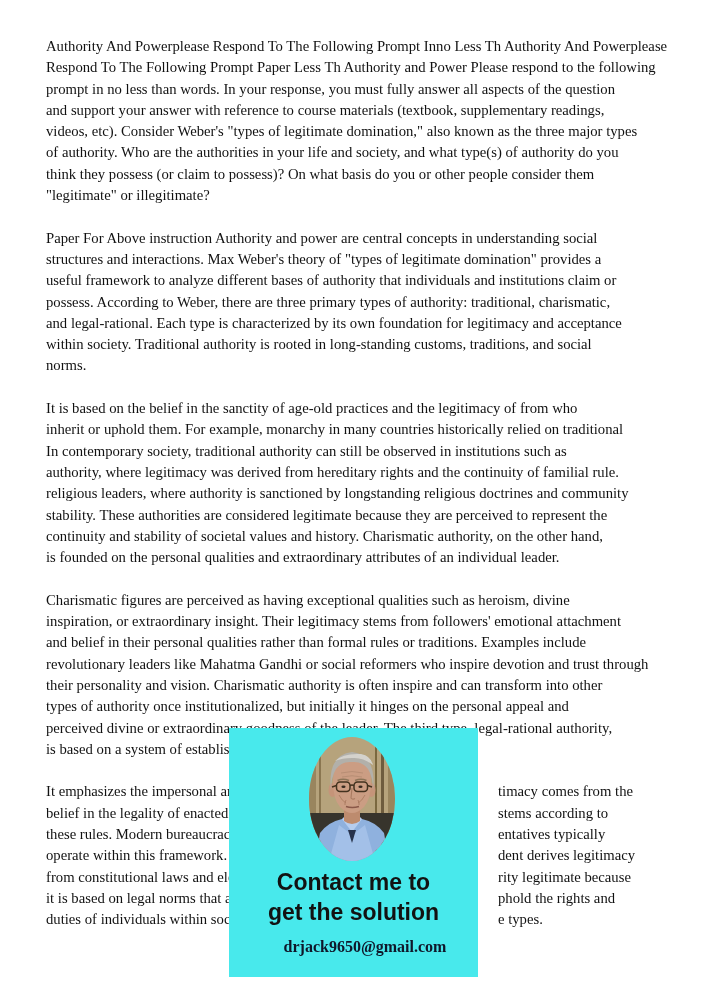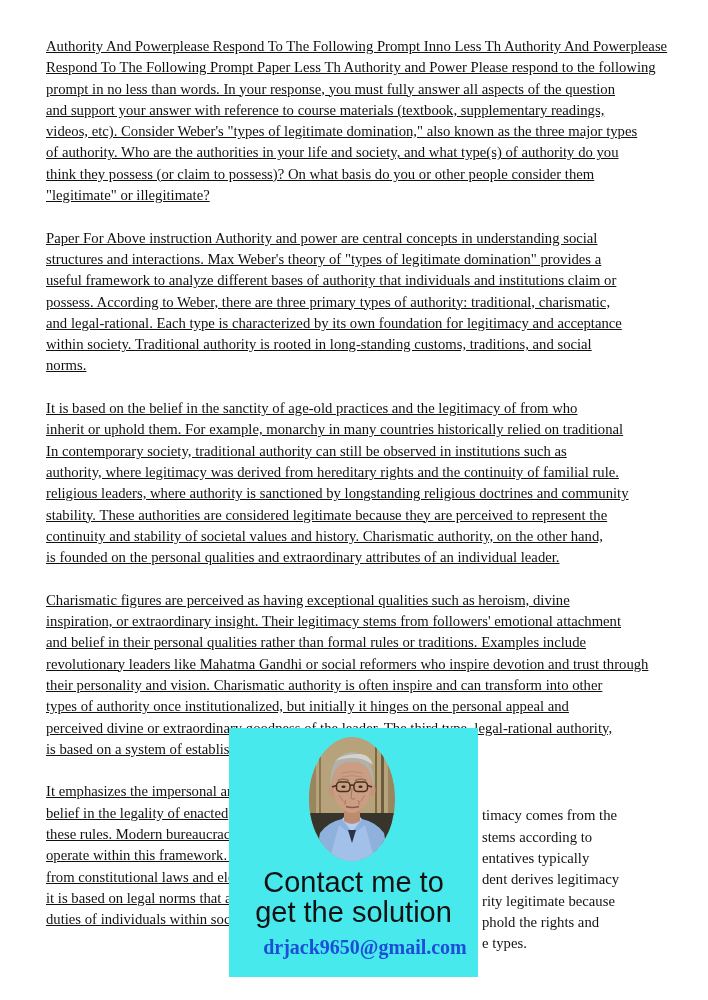--- a/index.html
+++ b/index.html
@@ -13,24 +13,24 @@
     color: #111111;
   }
   .doc {
     position: absolute;
     left: 46px;
     top: 36px;
     width: 640px;
     font-size: 14.7px;
     line-height: 21.3px;
   }
-  .para { margin: 0 0 21.3px 0; text-decoration: underline; }
+  .para { margin: 0 0 21.3px 0; }
   .line { height: 21.3px; white-space: nowrap; }
   .line.split { position: relative; }
-  .right-frag { position: absolute; left: 436px; top: 0; white-space: nowrap; margin-top: 24px; }
+  .right-frag { position: absolute; left: 452px; top: 0; white-space: nowrap; }
 
   .overlay {
     position: absolute;
     left: 229px;
     top: 728px;
     width: 249px;
     height: 249px;
     z-index: 5;
     text-align: center;
   }
@@ -43,35 +43,35 @@
     border-radius: 50%;
     overflow: hidden;
   }
   .photo svg { display: block; }
   .headline {
     position: absolute;
     left: 0;
     top: 139px;
     width: 249px;
     font-family: "Liberation Sans", "DejaVu Sans", sans-serif;
-    font-weight: 400;
-    font-size: 29px;
+    font-weight: 700;
+    font-size: 23px;
     line-height: 30px;
     color: #121212;
   }
   .email {
     position: absolute;
     left: 0;
     top: 205px;
     width: 272px;
     font-family: "Liberation Serif", "DejaVu Serif", serif;
     font-weight: 700;
-    font-size: 20px;
+    font-size: 16px;
     line-height: 28px;
-    color: #1d4ed8;
+    color: #0f172a;
   }
 </style>
 </head>
 <body>
 
 <div class="page" style="background: rgb(255, 255, 255); color: rgb(17, 17, 17);">
   <div id="doc" class="doc">
       <div class="para">
         <div class="line">Authority And Powerplease Respond To The Following Prompt Inno Less Th Authority And Powerplease</div>
         <div class="line">Respond To The Following Prompt Paper Less Th Authority and Power Please respond to the following</div>

